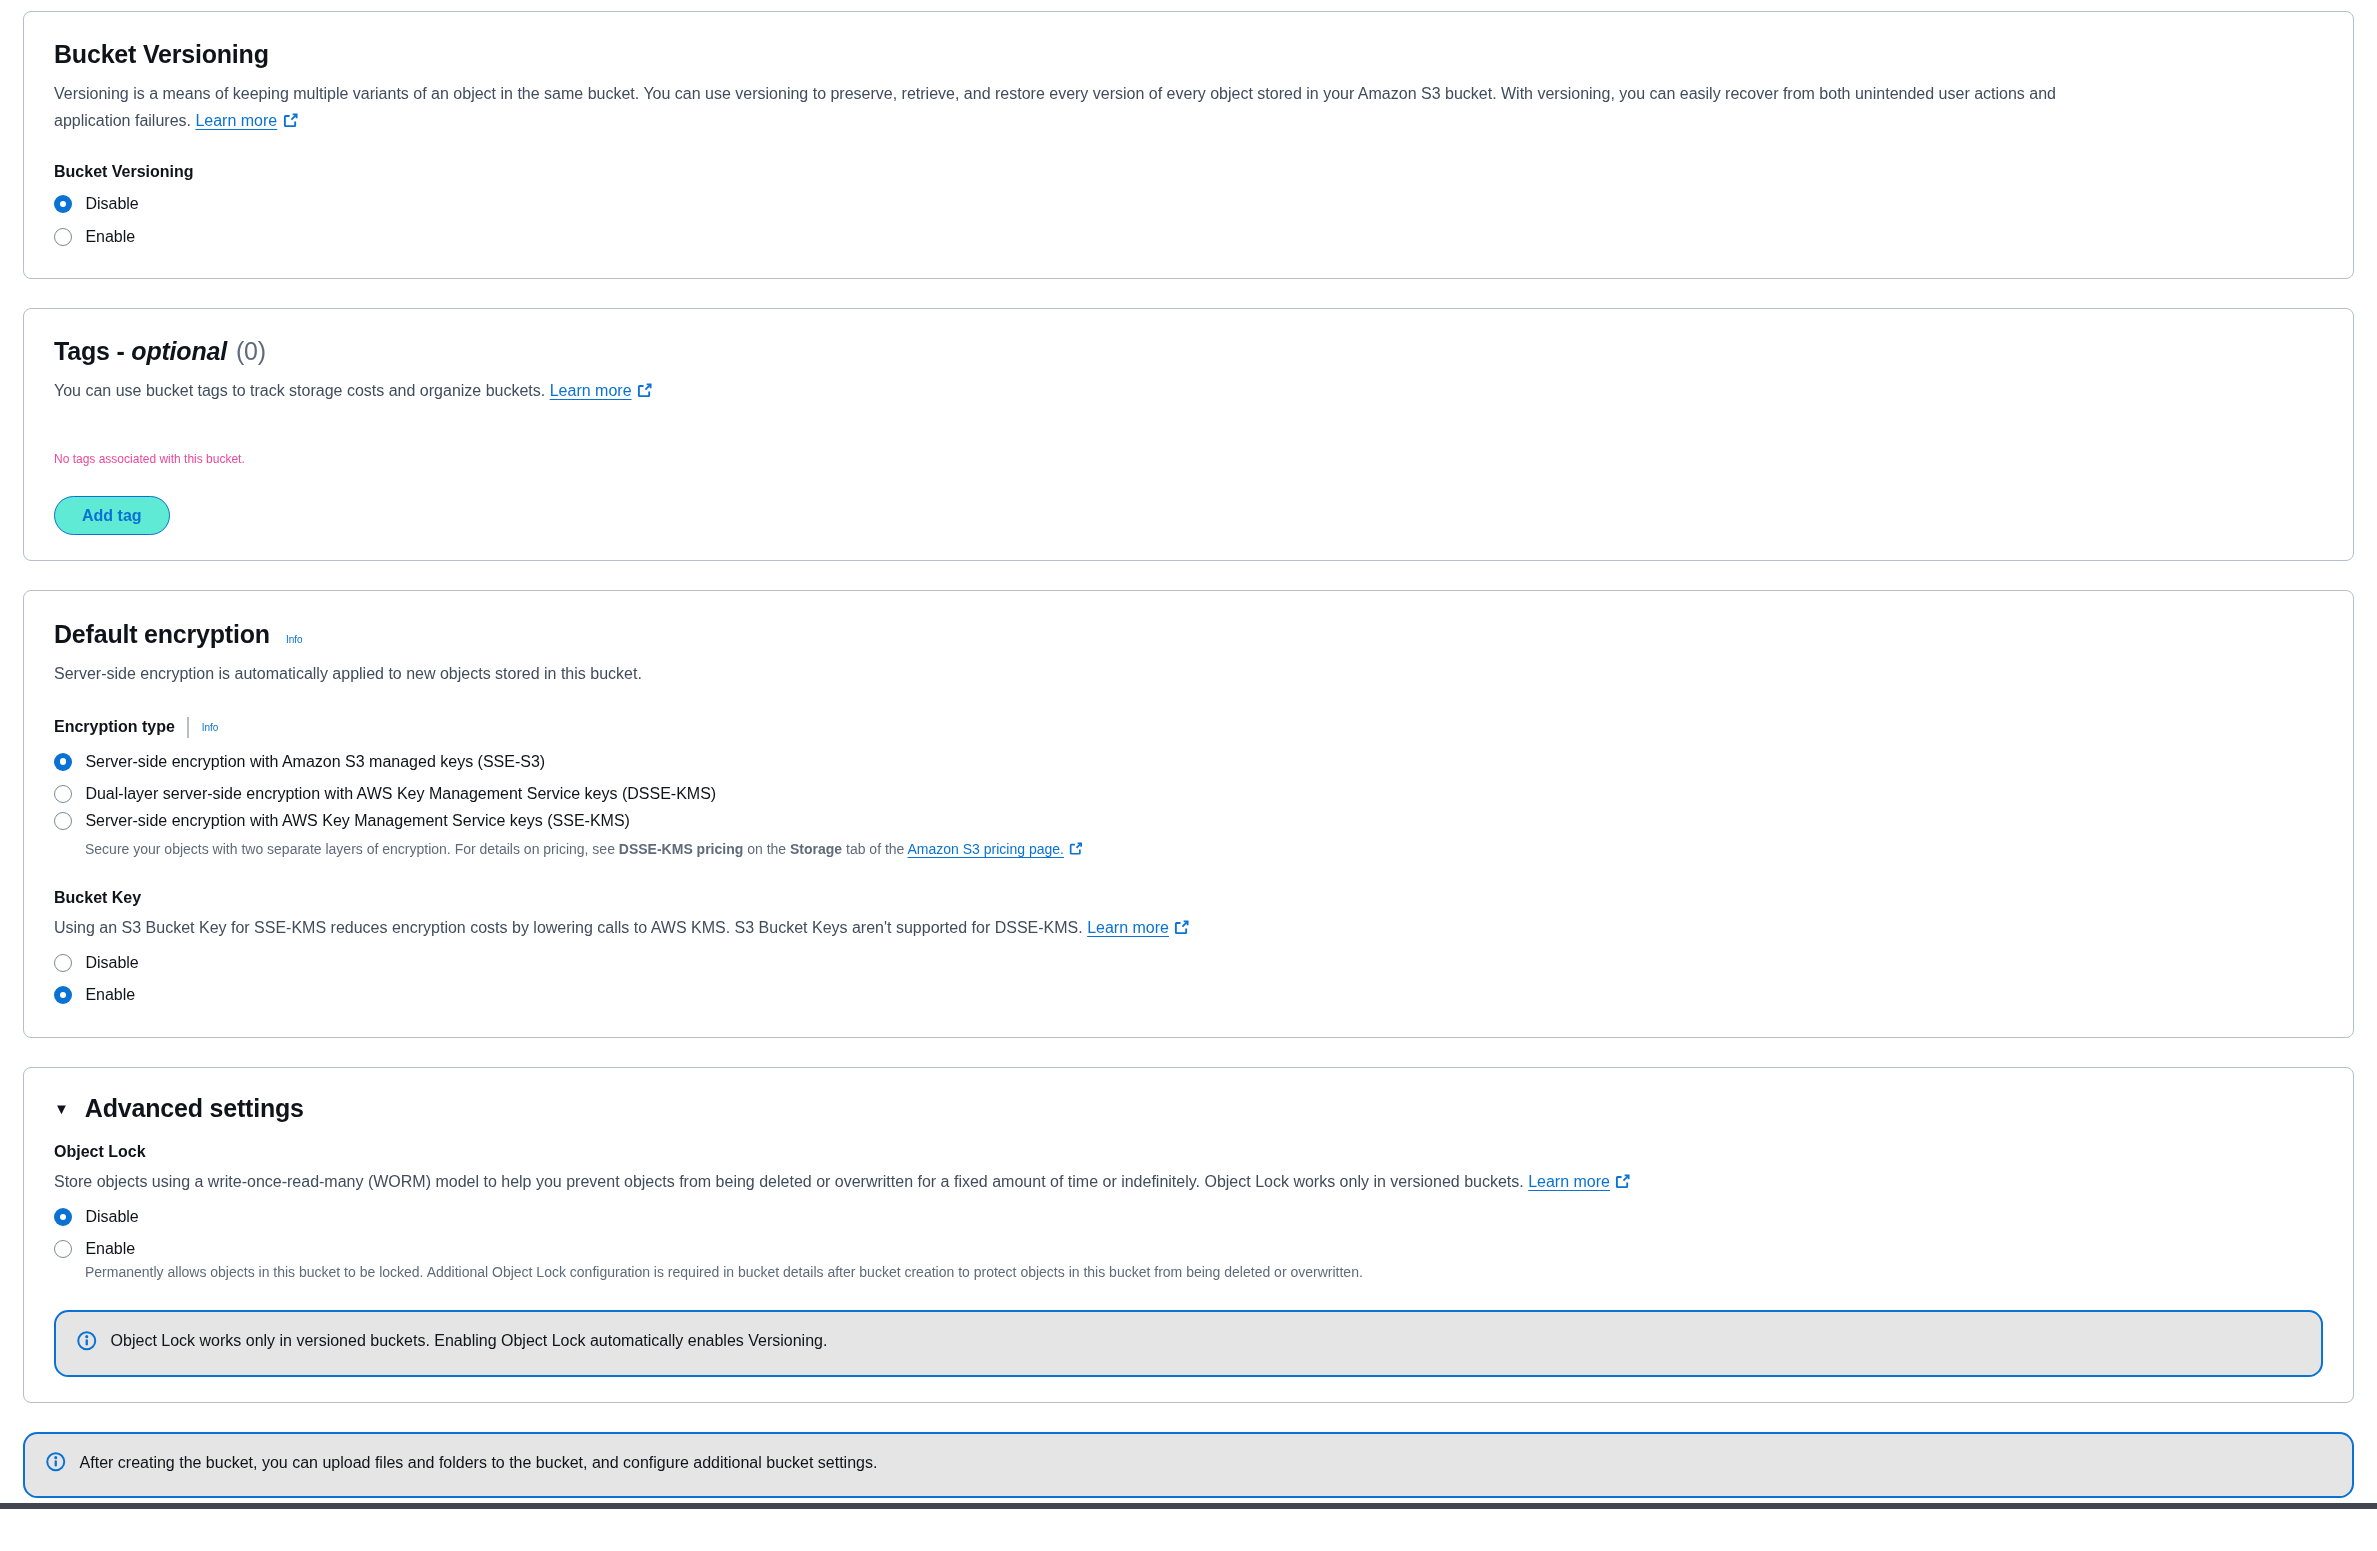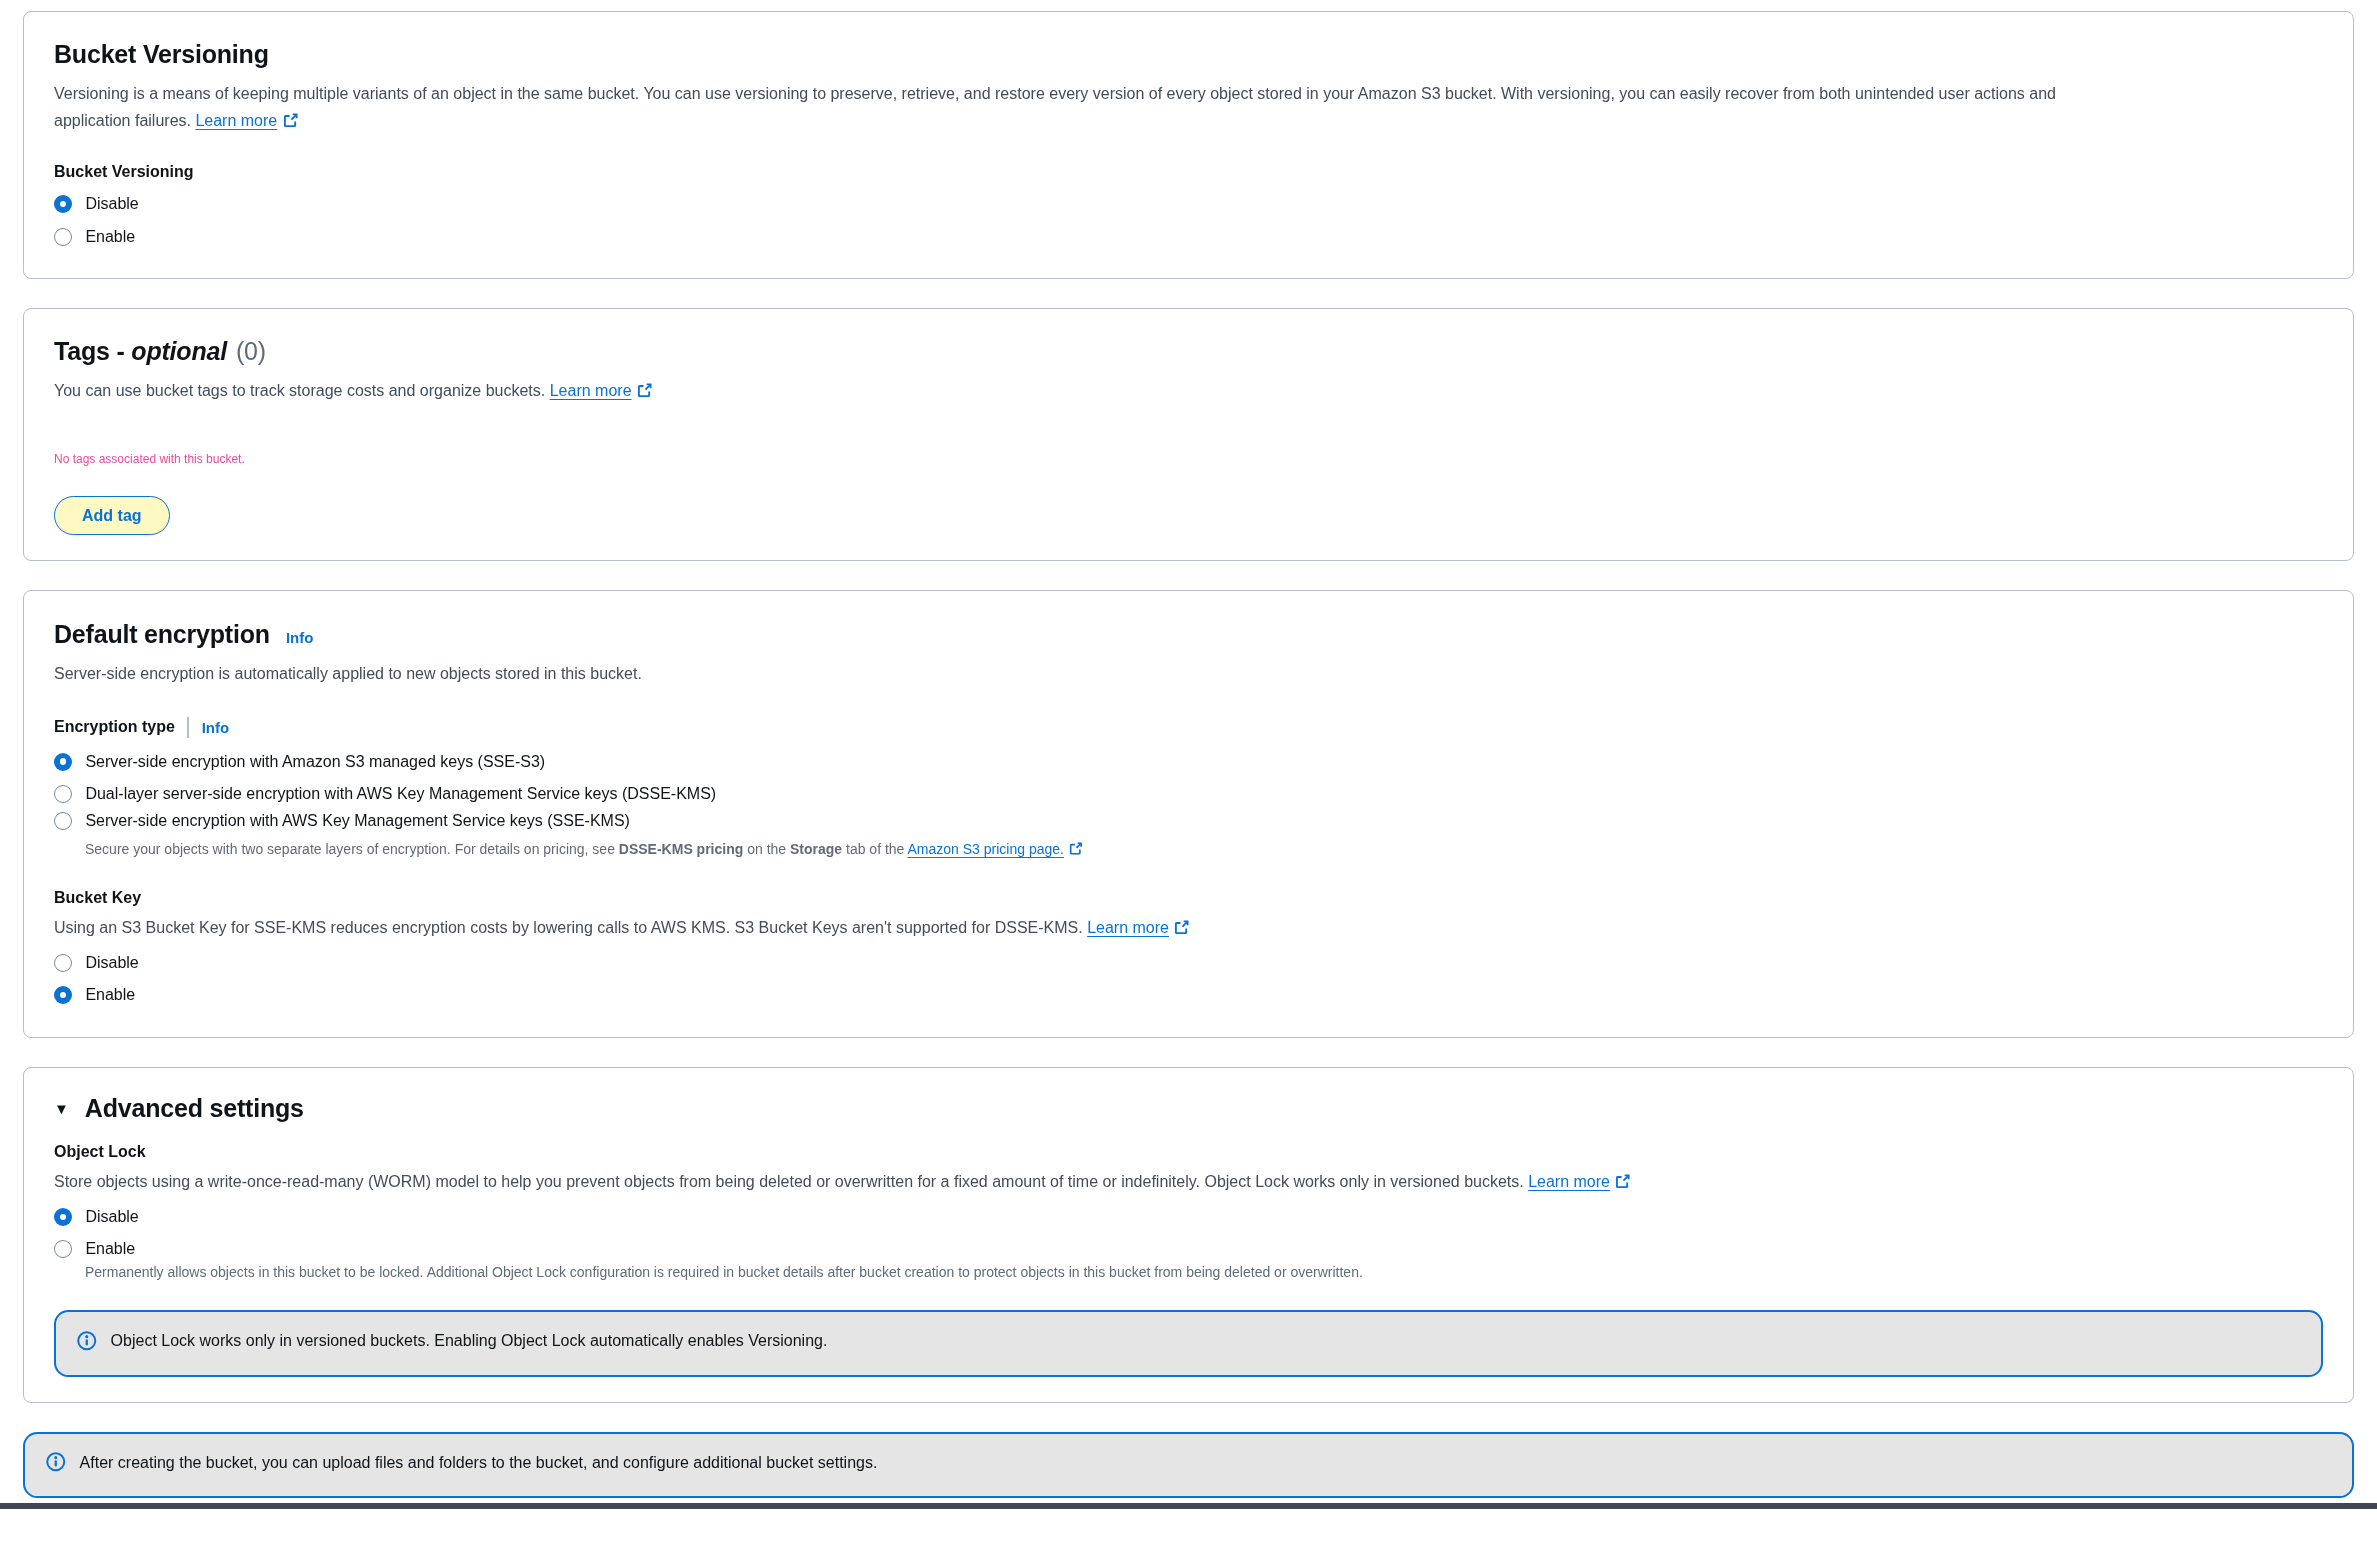--- a/index.html
+++ b/index.html
@@ -28,42 +28,42 @@
     font-size: 16px; line-height: 27px; color: #414d5c; margin: 0;
   }
   .field-label {
     font-size: 16px; font-weight: 700; color: #0f141a;
     margin: 27px 0 7.2px;
   }
   .label-row { display: flex; align-items: center; gap: 12.5px; margin: 30px 0 7.2px; }
   .field-label-inline { font-size: 16px; font-weight: 700; color: #0f141a; }
   .vdiv { width: 1.8px; height: 21.5px; background: #b6bec9; }
   .info-link {
-    font-size: 15px; font-weight: 700; color: #0972d3;
+    font-size: 10px; font-weight: 400; color: #0972d3;
     text-decoration: none; cursor: pointer;
   }
   a.link { color: #0972d3; text-decoration: underline; text-underline-offset: 2.7px; cursor: pointer; }
   .ext { display: inline-block; margin-left: 5.4px; vertical-align: -1.8px; }
   .ext svg { display: inline-block; }
 
   .radio-row { display: flex; align-items: center; gap: 13.4px; padding: 7.2px 0; font-size: 16px; color: #0f141a; cursor: pointer; }
   .radio { width: 18px; height: 18px; border-radius: 50%; border: 1.8px solid #7d8998; background: #fff; flex: none; position: relative; }
   .radio.selected { border: none; background: #0972d3; }
   .radio.selected::after {
     content: ""; position: absolute; width: 6.3px; height: 6.3px;
     background: #fff; border-radius: 50%; top: 5.8px; left: 5.8px;
   }
   .sub-desc {
     font-size: 14px; line-height: 21.5px; color: #5f6b7a;
     margin: 1.8px 0 5.4px 31px;
   }
   .empty-msg { font-size: 12px; color: #ec4899; margin: 46px 0 0; }
   .btn-secondary {
     display: inline-block; margin-top: 30px;
-    border: 1.8px solid #0972d3; border-radius: 23px; background: #fef9c3;
+    border: 1.8px solid #0972d3; border-radius: 23px; background: #5eead4;
     color: #0972d3; font-weight: 700; font-size: 16px;
     padding: 9.8px 27px; cursor: pointer; font-family: inherit;
   }
   .adv-header { display: flex; align-items: center; gap: 16px; margin: 1.8px 0 19.7px; cursor: pointer; }
   .adv-header h2 { margin: 0; }
   .caret { font-size: 15px; color: #0f141a; line-height: 1; }
   .alert {
     display: flex; align-items: flex-start; gap: 13.4px;
     background: #e5e5e5; border: 2.7px solid #0972d3; border-radius: 14.3px;
     padding: 16px 19.7px; font-size: 16px; line-height: 25px; color: #0f141a;

